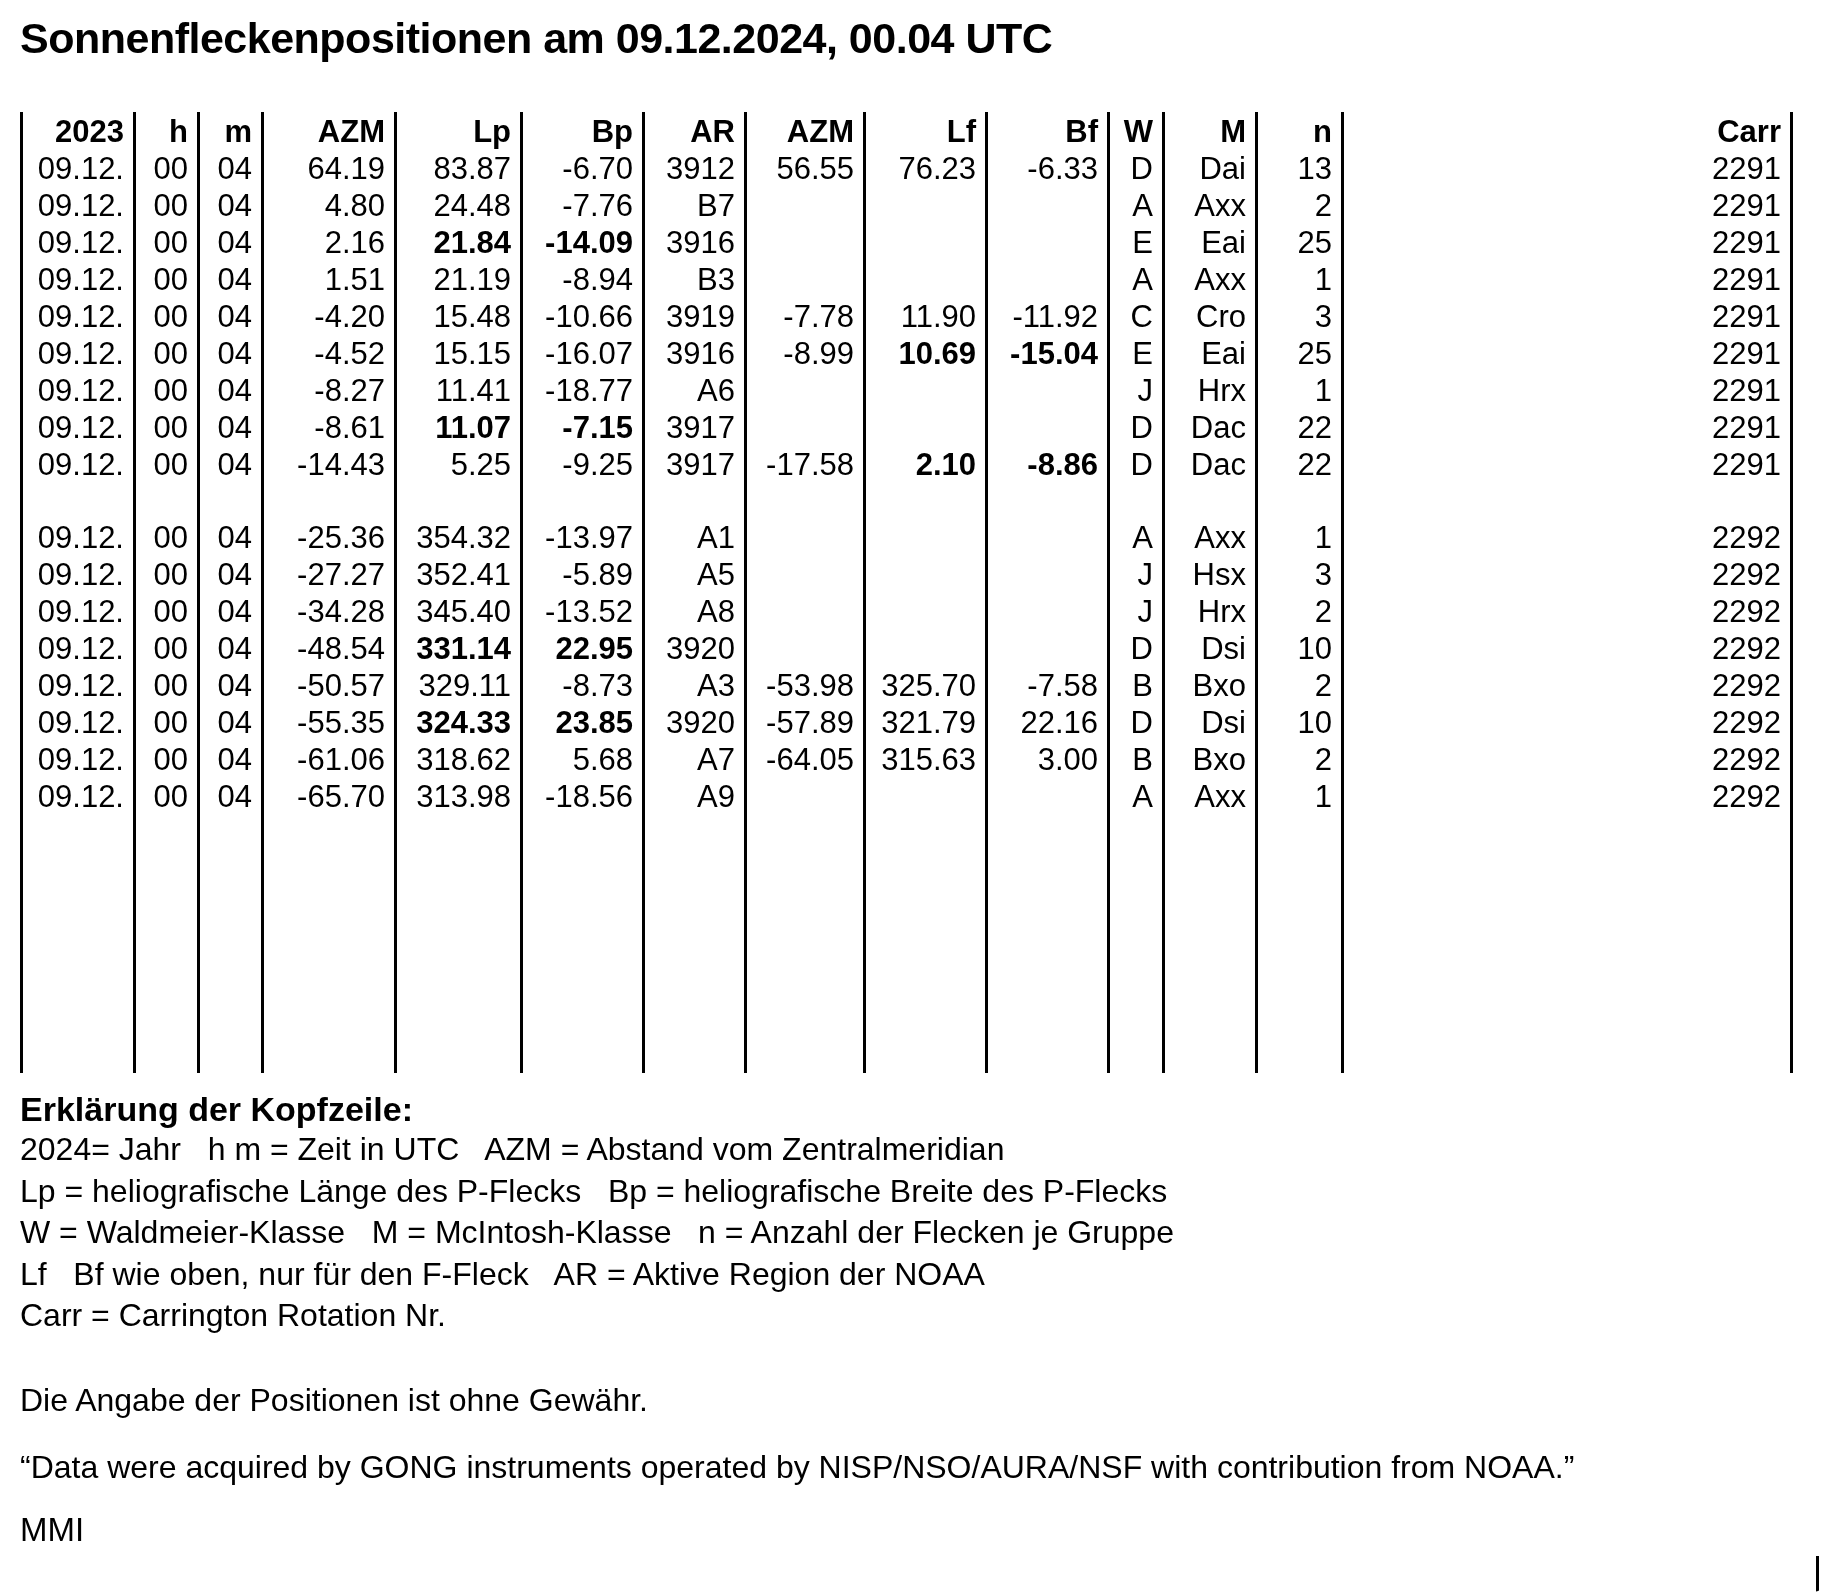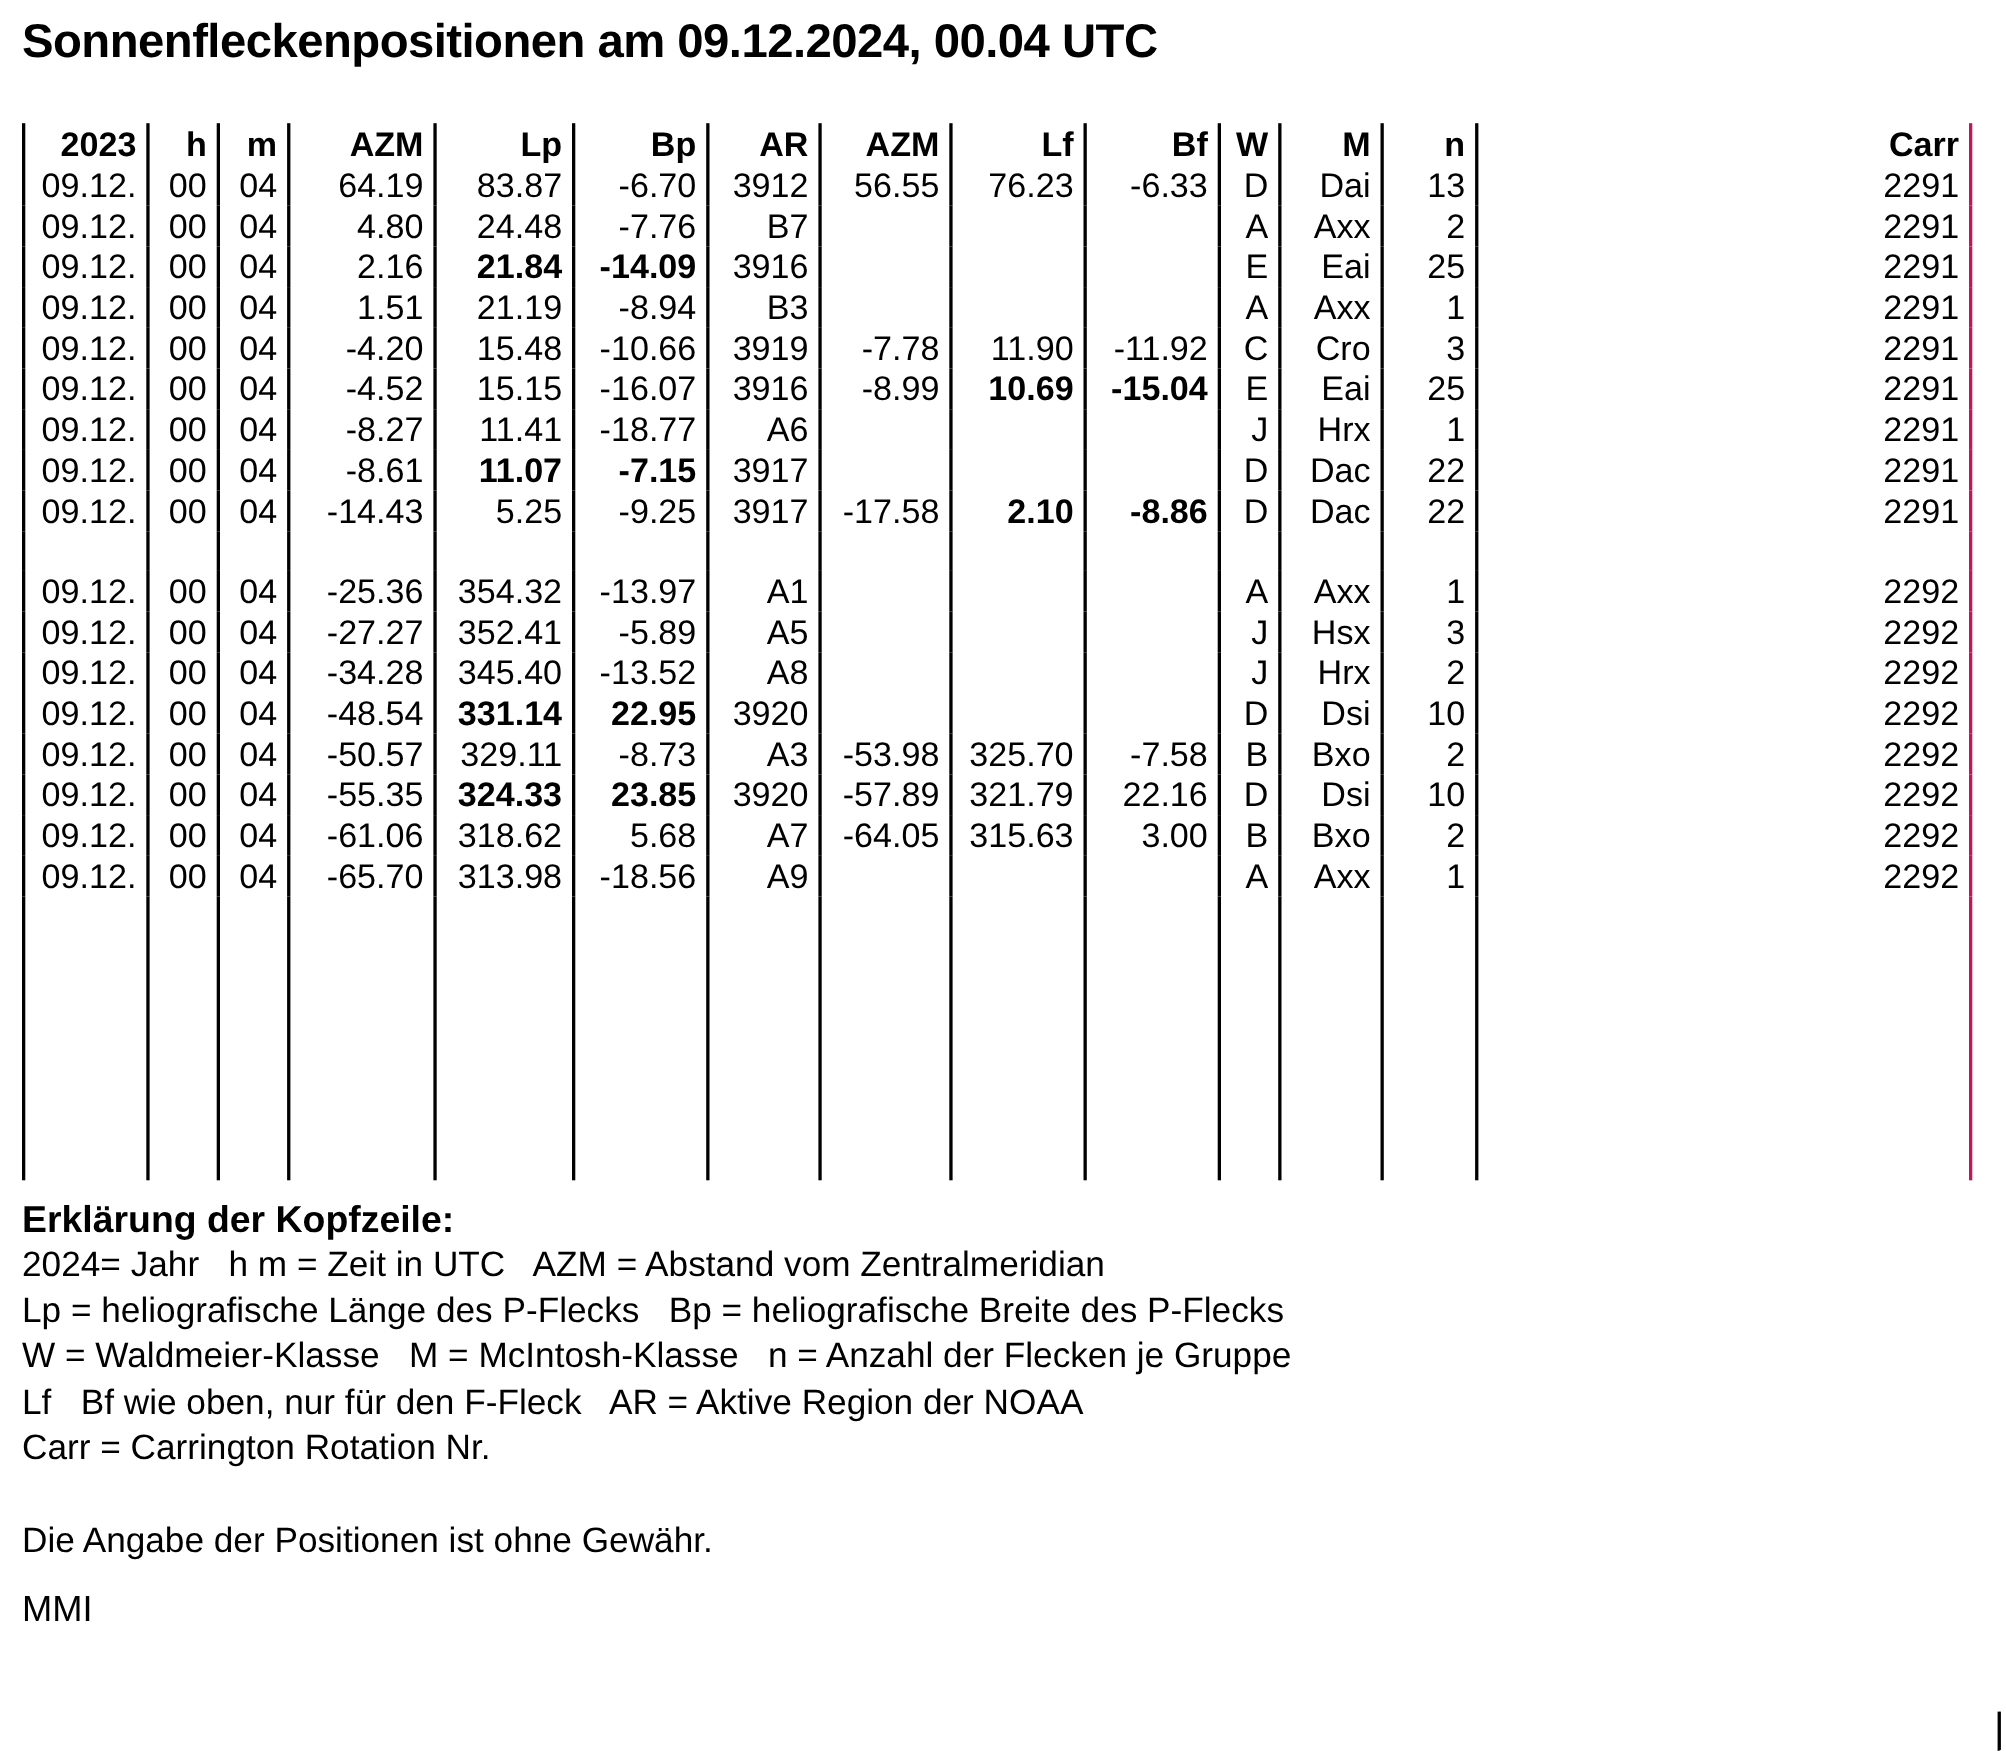--- a/index.html
+++ b/index.html
@@ -45,21 +45,21 @@
     white-space: nowrap;
     overflow: hidden;
     font-weight: normal;
   }
   table.sunspots th {
     font-weight: bold;
     height: 38px;
   }
   table.sunspots th:last-child,
   table.sunspots td:last-child {
-    border-right: 3px solid #be185d;
+    border-right: 3px solid #000000;
   }
   table.sunspots td.b { font-weight: bold; }
   table.sunspots tr.spacer td { height: 36px; }
   table.sunspots tr.filler td { height: 258px; }
   col.c0  { width: 113px; }
   col.c1  { width: 64px; }
   col.c2  { width: 64px; }
   col.c3  { width: 133px; }
   col.c4  { width: 126px; }
   col.c5  { width: 122px; }
@@ -460,18 +460,19 @@
 
     <div class="expl-lines">
       <div class="expl-line">2024= Jahr   h m = Zeit in UTC   AZM = Abstand vom Zentralmeridian</div>
       <div class="expl-line">Lp = heliografische Länge des P-Flecks   Bp = heliografische Breite des P-Flecks</div>
       <div class="expl-line">W = Waldmeier-Klasse   M = McIntosh-Klasse   n = Anzahl der Flecken je Gruppe</div>
       <div class="expl-line">Lf   Bf wie oben, nur für den F-Fleck   AR = Aktive Region der NOAA</div>
       <div class="expl-line">Carr = Carrington Rotation Nr.</div>
     </div>
 
     <div class="note note-1">Die Angabe der Positionen ist ohne Gewähr.</div>
+    <div class="note note-2">“Data were acquired by GONG instruments operated by NISP/NSO/AURA/NSF with contribution from NOAA.”</div>
 
     <div class="sig">MMI</div>
   </div>
 
   <div class="edge-mark"></div>
 </div>
 
 </body></html>

